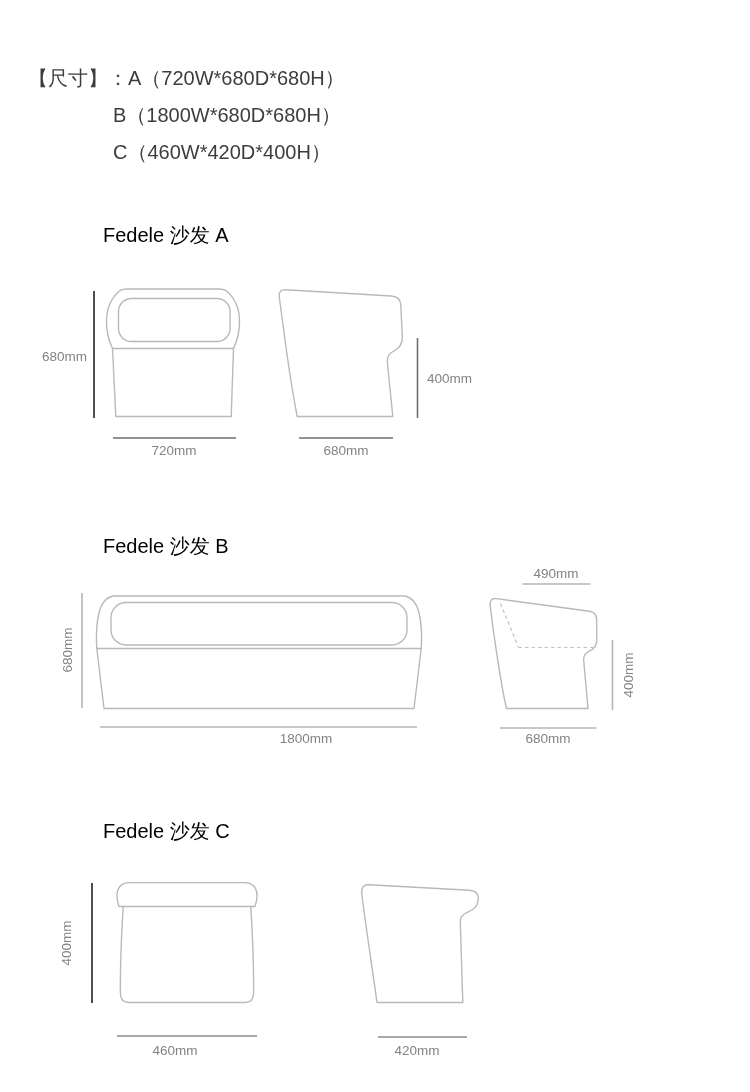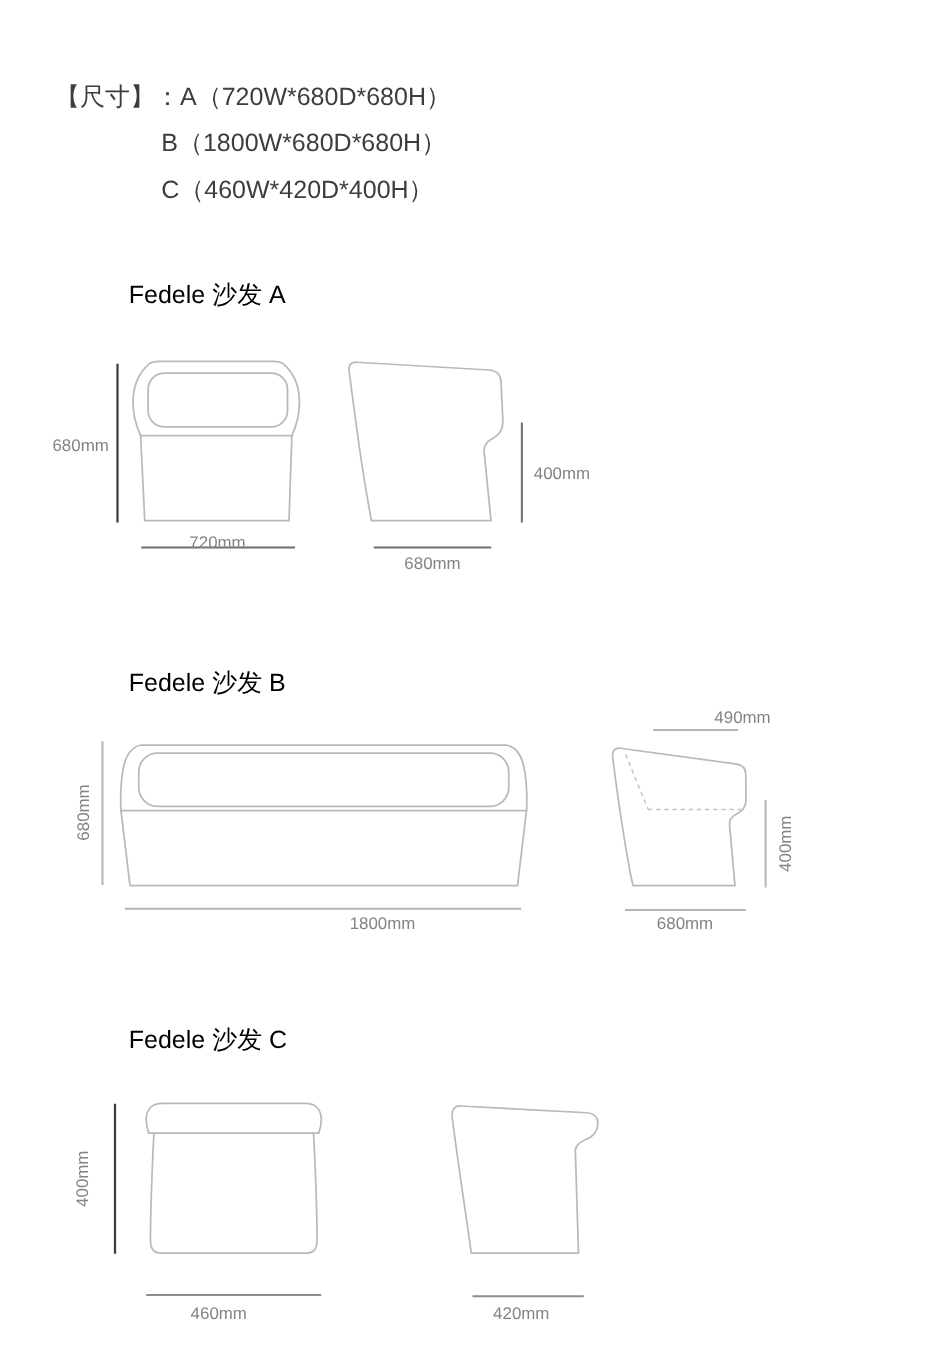--- a/index.html
+++ b/index.html
@@ -1,19 +1,19 @@
 <!DOCTYPE html>
 <html><head>
 <meta charset="utf-8">
 <style>
   html,body{margin:0;padding:0;background:#ffffff;}
   body{font-family:"Liberation Sans","DejaVu Sans",sans-serif;}
   #page{position:relative;width:750px;height:1092px;background:#ffffff;overflow:hidden;}
 
-  .header{position:absolute;left:44px;top:60px;font-size:20px;color:#3d3d3d;line-height:37px;}
+  .header{position:absolute;left:28px;top:60px;font-size:20px;color:#3d3d3d;line-height:37px;}
   .header-row{white-space:nowrap;}
   .header-row.indent{margin-left:85px;}
 
   .section-title{position:absolute;font-size:20px;color:#000000;white-space:nowrap;}
 
   svg{position:absolute;left:0;}
   .outline{fill:none;stroke:#b9b9b9;stroke-width:1.4;stroke-linejoin:round;stroke-linecap:round;}
   .dashline{fill:none;stroke:#c3c3c3;stroke-width:1.2;stroke-dasharray:3.5 3;}
   .dim-dark{stroke:#3d3d3d;stroke-width:1.8;}
   .dim-mid{stroke:#6e6e6e;stroke-width:1.6;}
@@ -65,21 +65,21 @@
          Q 400.3,296.8 400.8,305
          L 402.3,337
          C 402.6,344.5 398.5,348.5 393.8,351
          C 389.3,353.4 386.8,356.8 387.3,361.5
          L 392.8,416.5 Z"></path>
     <line class="dim-mid" x1="417.5" y1="338" x2="417.5" y2="418"></line>
     <line class="dim-mid" x1="299" y1="438" x2="393" y2="438"></line>
   </svg>
 
   <span class="dim-label right" style="left:87px;top:349px;">680mm</span>
-  <span class="dim-label center" style="left:174px;top:426px;">720mm</span>
+  <span class="dim-label center" style="left:174px;top:443px;">720mm</span>
   <span class="dim-label" style="left:427px;top:371px;">400mm</span>
   <span class="dim-label center" style="left:346px;top:443px;">680mm</span>
 
   <div class="section-title" style="left:103px;top:533px;text-align:center;">Fedele 沙发 B</div>
 
   <svg style="top:555px;" width="750" height="200" viewBox="0 555 750 200">
 
     <path class="outline" d="M 96.8,648.5
          C 96,636 97,620 99.5,611
          C 101.5,603.5 106,597.5 113,596
@@ -106,21 +106,21 @@
          L 588,708.5 Z"></path>
     <path class="dashline" d="M 500.5,603.5 L 518.5,647.5"></path>
     <path class="dashline" d="M 518.5,647.5 L 593.5,647.5"></path>
     <line class="dim-light" x1="522.5" y1="584" x2="590.5" y2="584"></line>
     <line class="dim-light" x1="612.5" y1="640" x2="612.5" y2="710"></line>
     <line class="dim-light" x1="500" y1="728" x2="596.5" y2="728"></line>
   </svg>
 
   <span class="dim-label vrot" style="left:67px;top:650px;">680mm</span>
   <span class="dim-label center" style="left:258px;top:731px;margin-left:48px;">1800mm</span>
-  <span class="dim-label center" style="left:556px;top:566px;margin-left:38px;">490mm</span>
+  <span class="dim-label center" style="left:556px;top:566px;">490mm</span>
   <span class="dim-label vrot" style="left:628px;top:675px;">400mm</span>
   <span class="dim-label center" style="left:548px;top:731px;">680mm</span>
 
   <div class="section-title" style="left:103px;top:818px;">Fedele 沙发 C</div>
 
   <svg style="top:855px;" width="750" height="215" viewBox="0 855 750 215">
 
     <path class="outline" d="M 119,906.5
          C 116.5,899 116,890.5 120.5,885.8
          Q 123.5,882.6 130,882.6

